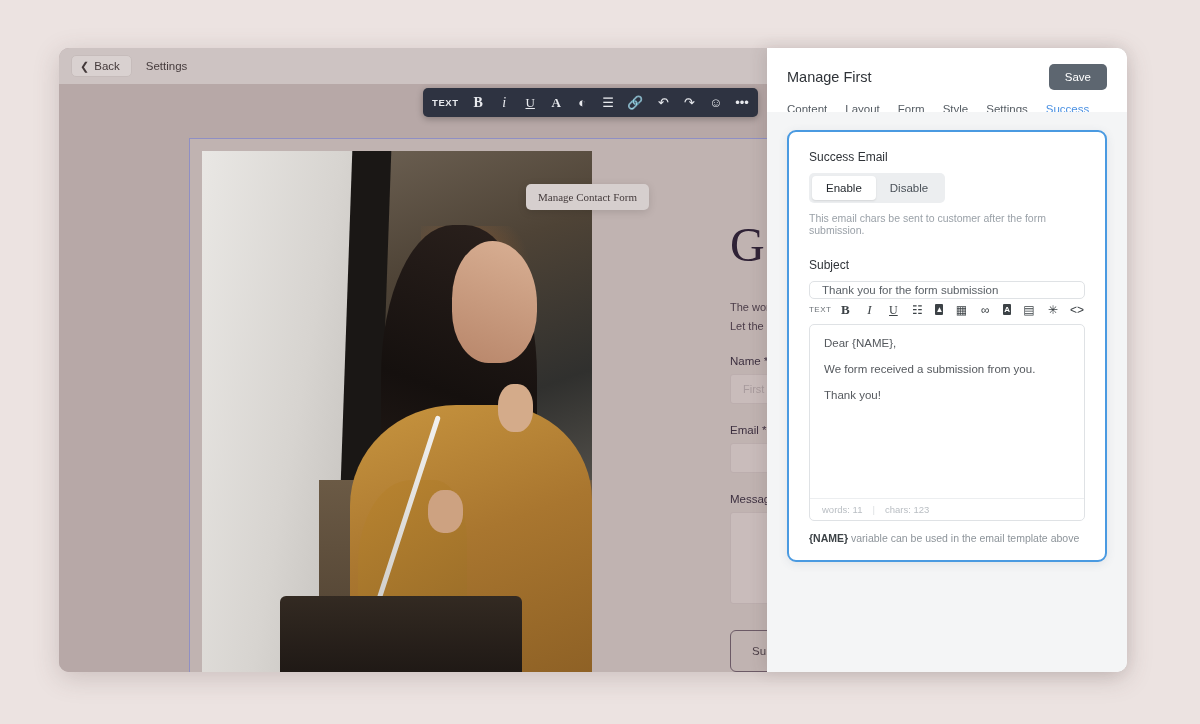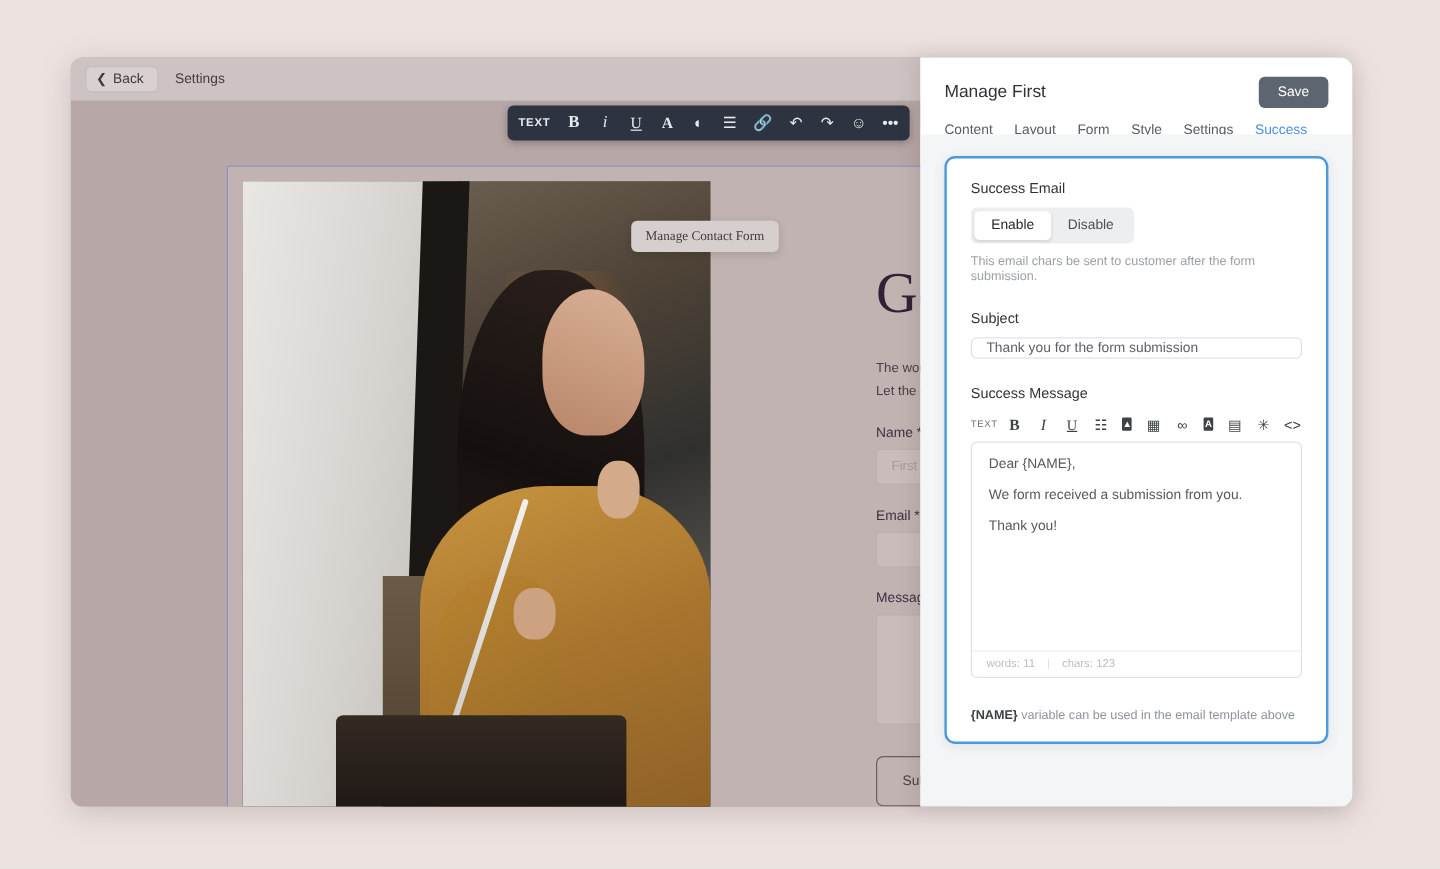--- a/index.html
+++ b/index.html
@@ -274,21 +274,21 @@
   }
   .rte-content { flex: 1; padding: 12px 14px; }
   .rte-line { font-size: 11.5px; color: #55595e; margin-bottom: 14px; }
   .rte-foot {
     border-top: 1px solid #eceef0;
     padding: 5px 12px;
     display: flex; gap: 10px; align-items: center;
     font-size: 9.5px; color: #b9bec3;
   }
   .rte-foot .sep { color: #dde0e3; }
-  .note-row { margin-top: 25px; font-size: 10.5px; color: #8d949a; }
+  .note-row { margin-top: 11px; font-size: 10.5px; color: #8d949a; }
   .note-row b { color: #3c4246; }
 </style>
 </head>
 <body>
 
 <div id="root">
 
   <div class="app-window">
 
     <div class="topbar">
@@ -385,21 +385,20 @@
         <div class="seg">
           <button class="seg-btn on">Enable</button>
           <button class="seg-btn">Disable</button>
         </div>
 
         <div class="hint">This email chars be sent to customer after the form submission.</div>
 
         <div class="field-label">Subject</div>
         <input class="text-input" value="Thank you for the form submission" style="">
 
-        <div class="field-label">Success Message</div>
 
         <div class="rte-toolbar" id="rteToolbar">
             <div class="ic lbl">TEXT</div>
             <div class="ic b">B</div>
             <div class="ic i">I</div>
             <div class="ic u">U</div>
             <div class="ic ">☷</div>
             <div class="sq">
               <span>▲</span>
             </div>

